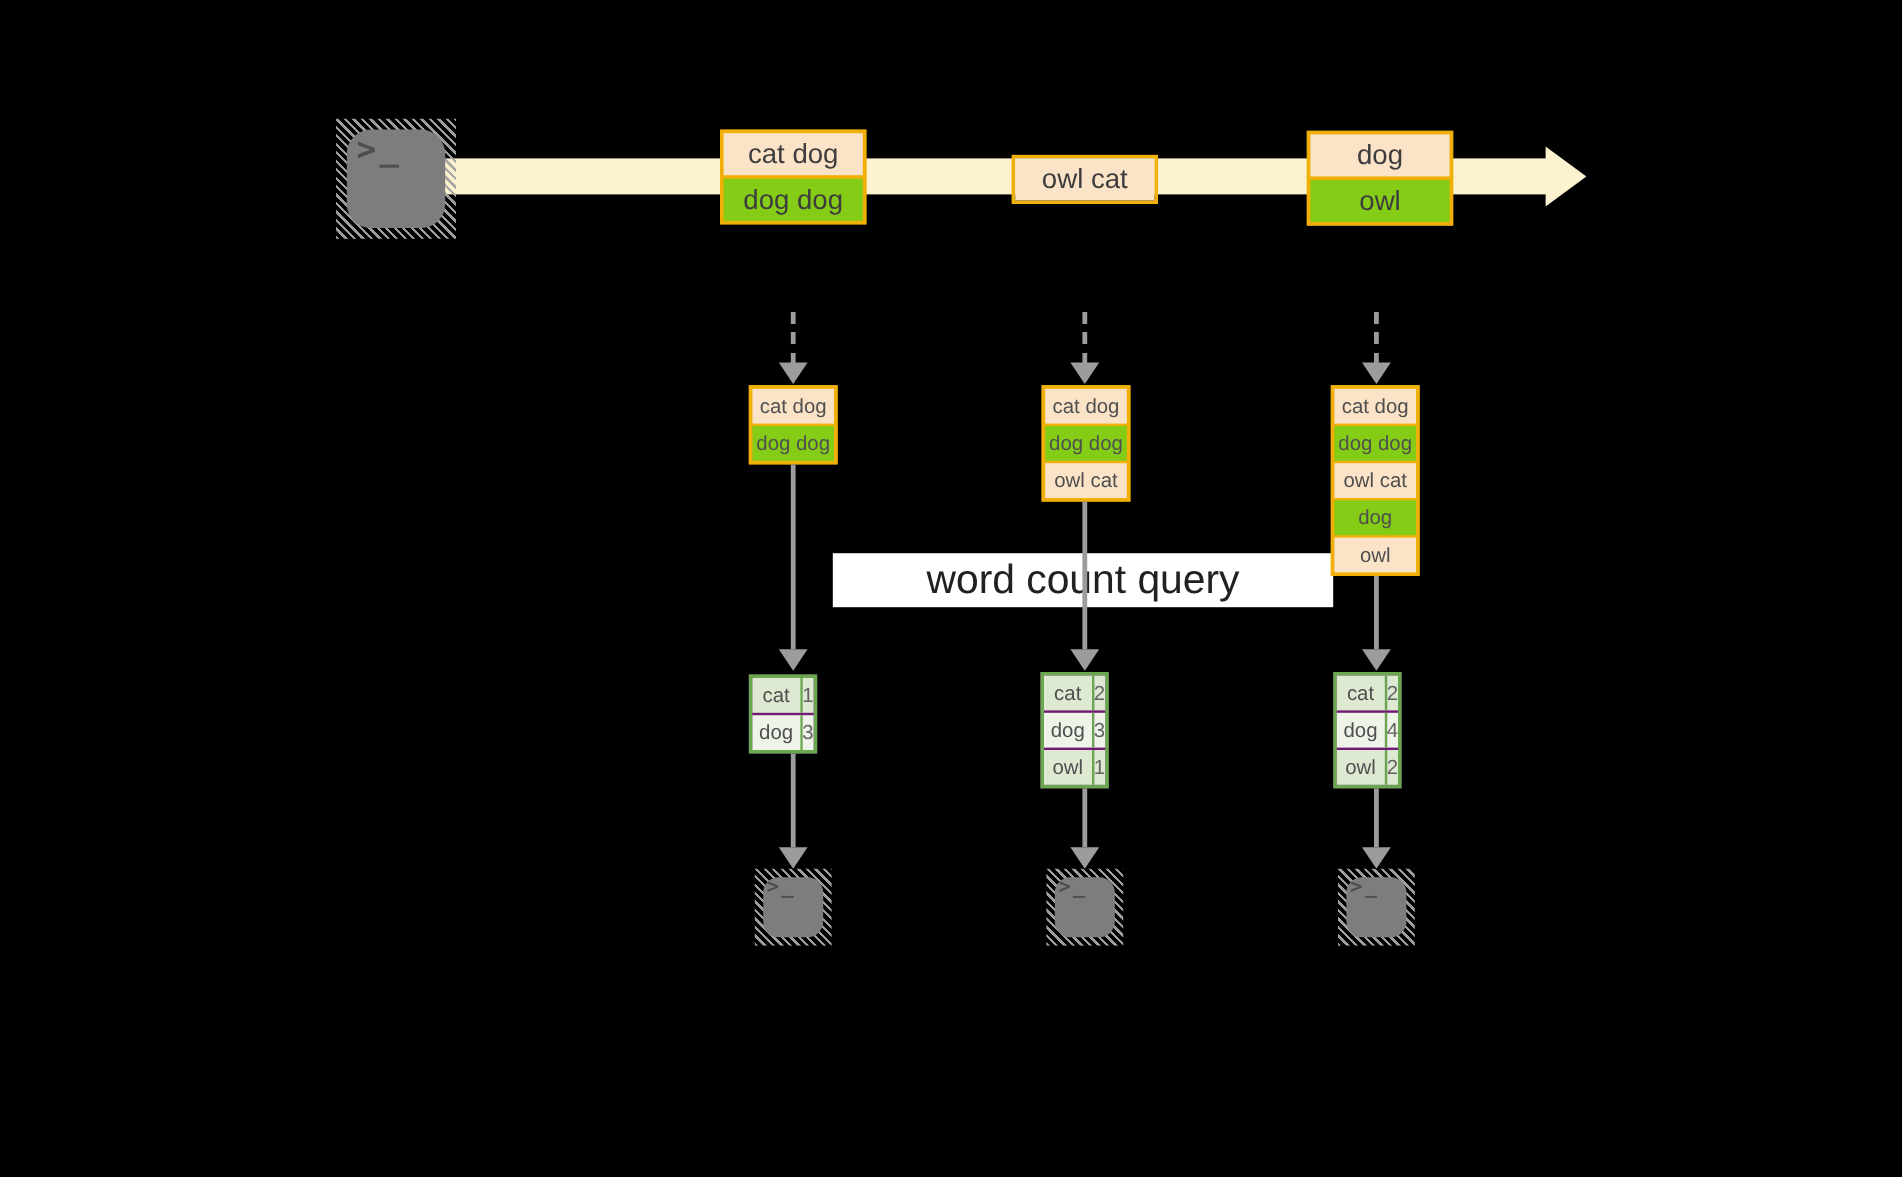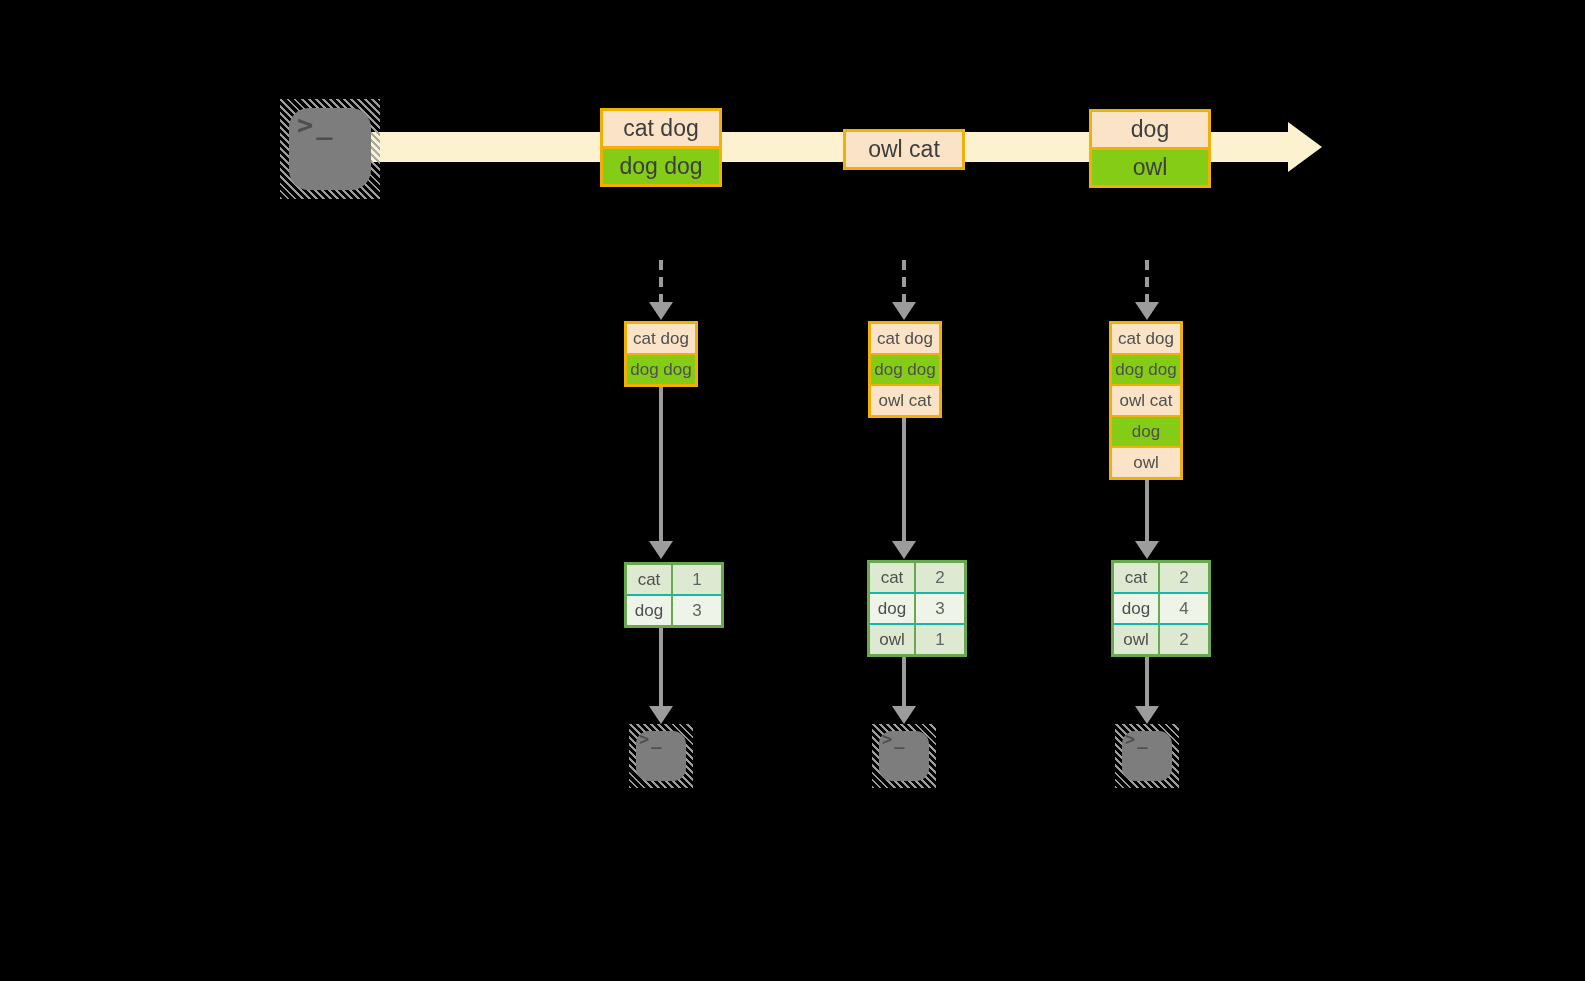--- a/index.html
+++ b/index.html
@@ -43,21 +43,21 @@
   .vdash { position:absolute; width:4px; z-index:3;
     background:repeating-linear-gradient(to bottom, #9c9c9c 0 10px, rgba(0,0,0,0) 10px 17px); }
   .vhead { position:absolute; width:0; height:0; z-index:3;
     border-left:12px solid transparent; border-right:12px solid transparent; border-top:18px solid #9c9c9c; }
 
   
   .query-label { position:absolute; left:694px; top:461px; width:417px; height:45px; background:#ffffff; z-index:1;
     display:flex; align-items:center; justify-content:center; font-size:34px; color:#212121; }
 
   
-  .counts { position:absolute; width:100px; z-index:2; border:3px solid #6aa84f; box-sizing:border-box; background:#14b8a6; }
+  .counts { position:absolute; width:57px; z-index:2; border:3px solid #6aa84f; box-sizing:border-box; background:#701a75; }
   .crow { height:29px; display:flex; }
   .crow + .crow { margin-top:2px; }
   .cword { width:44px; display:flex; align-items:center; justify-content:center;
     font-size:17px; color:#4f4f4f; border-right:2px solid #6aa84f; }
   .cnum { flex:1; display:flex; align-items:center; justify-content:center; font-size:17px; color:#636363; }
   .gfill-a .cword, .gfill-a .cnum { background:#dee9d2; }
   .gfill-b .cword, .gfill-b .cnum { background:#eef4e8; }
 </style>
 </head>
 <body>
@@ -101,20 +101,21 @@
     <div class="trow fill-a">owl cat</div>
   </div>
   <div class="stack" style="left:1109px; top:321px;">
     <div class="trow fill-a">cat dog</div>
     <div class="trow fill-b">dog dog</div>
     <div class="trow fill-a">owl cat</div>
     <div class="trow fill-b">dog</div>
     <div class="trow fill-a">owl</div>
   </div>
 
+  <div class="query-label">word count query</div>
 
   <div class="vline" style="left:659px; top:387px; height:154px;"></div>
   <div class="vhead" style="left:649px; top:541px;"></div>
   <div class="vline" style="left:902px; top:418px; height:123px;"></div>
   <div class="vhead" style="left:892px; top:541px;"></div>
   <div class="vline" style="left:1145px; top:480px; height:61px;"></div>
   <div class="vhead" style="left:1135px; top:541px;"></div>
 
   <div class="counts" style="left:624px; top:562px;">
     <div class="crow gfill-a">

